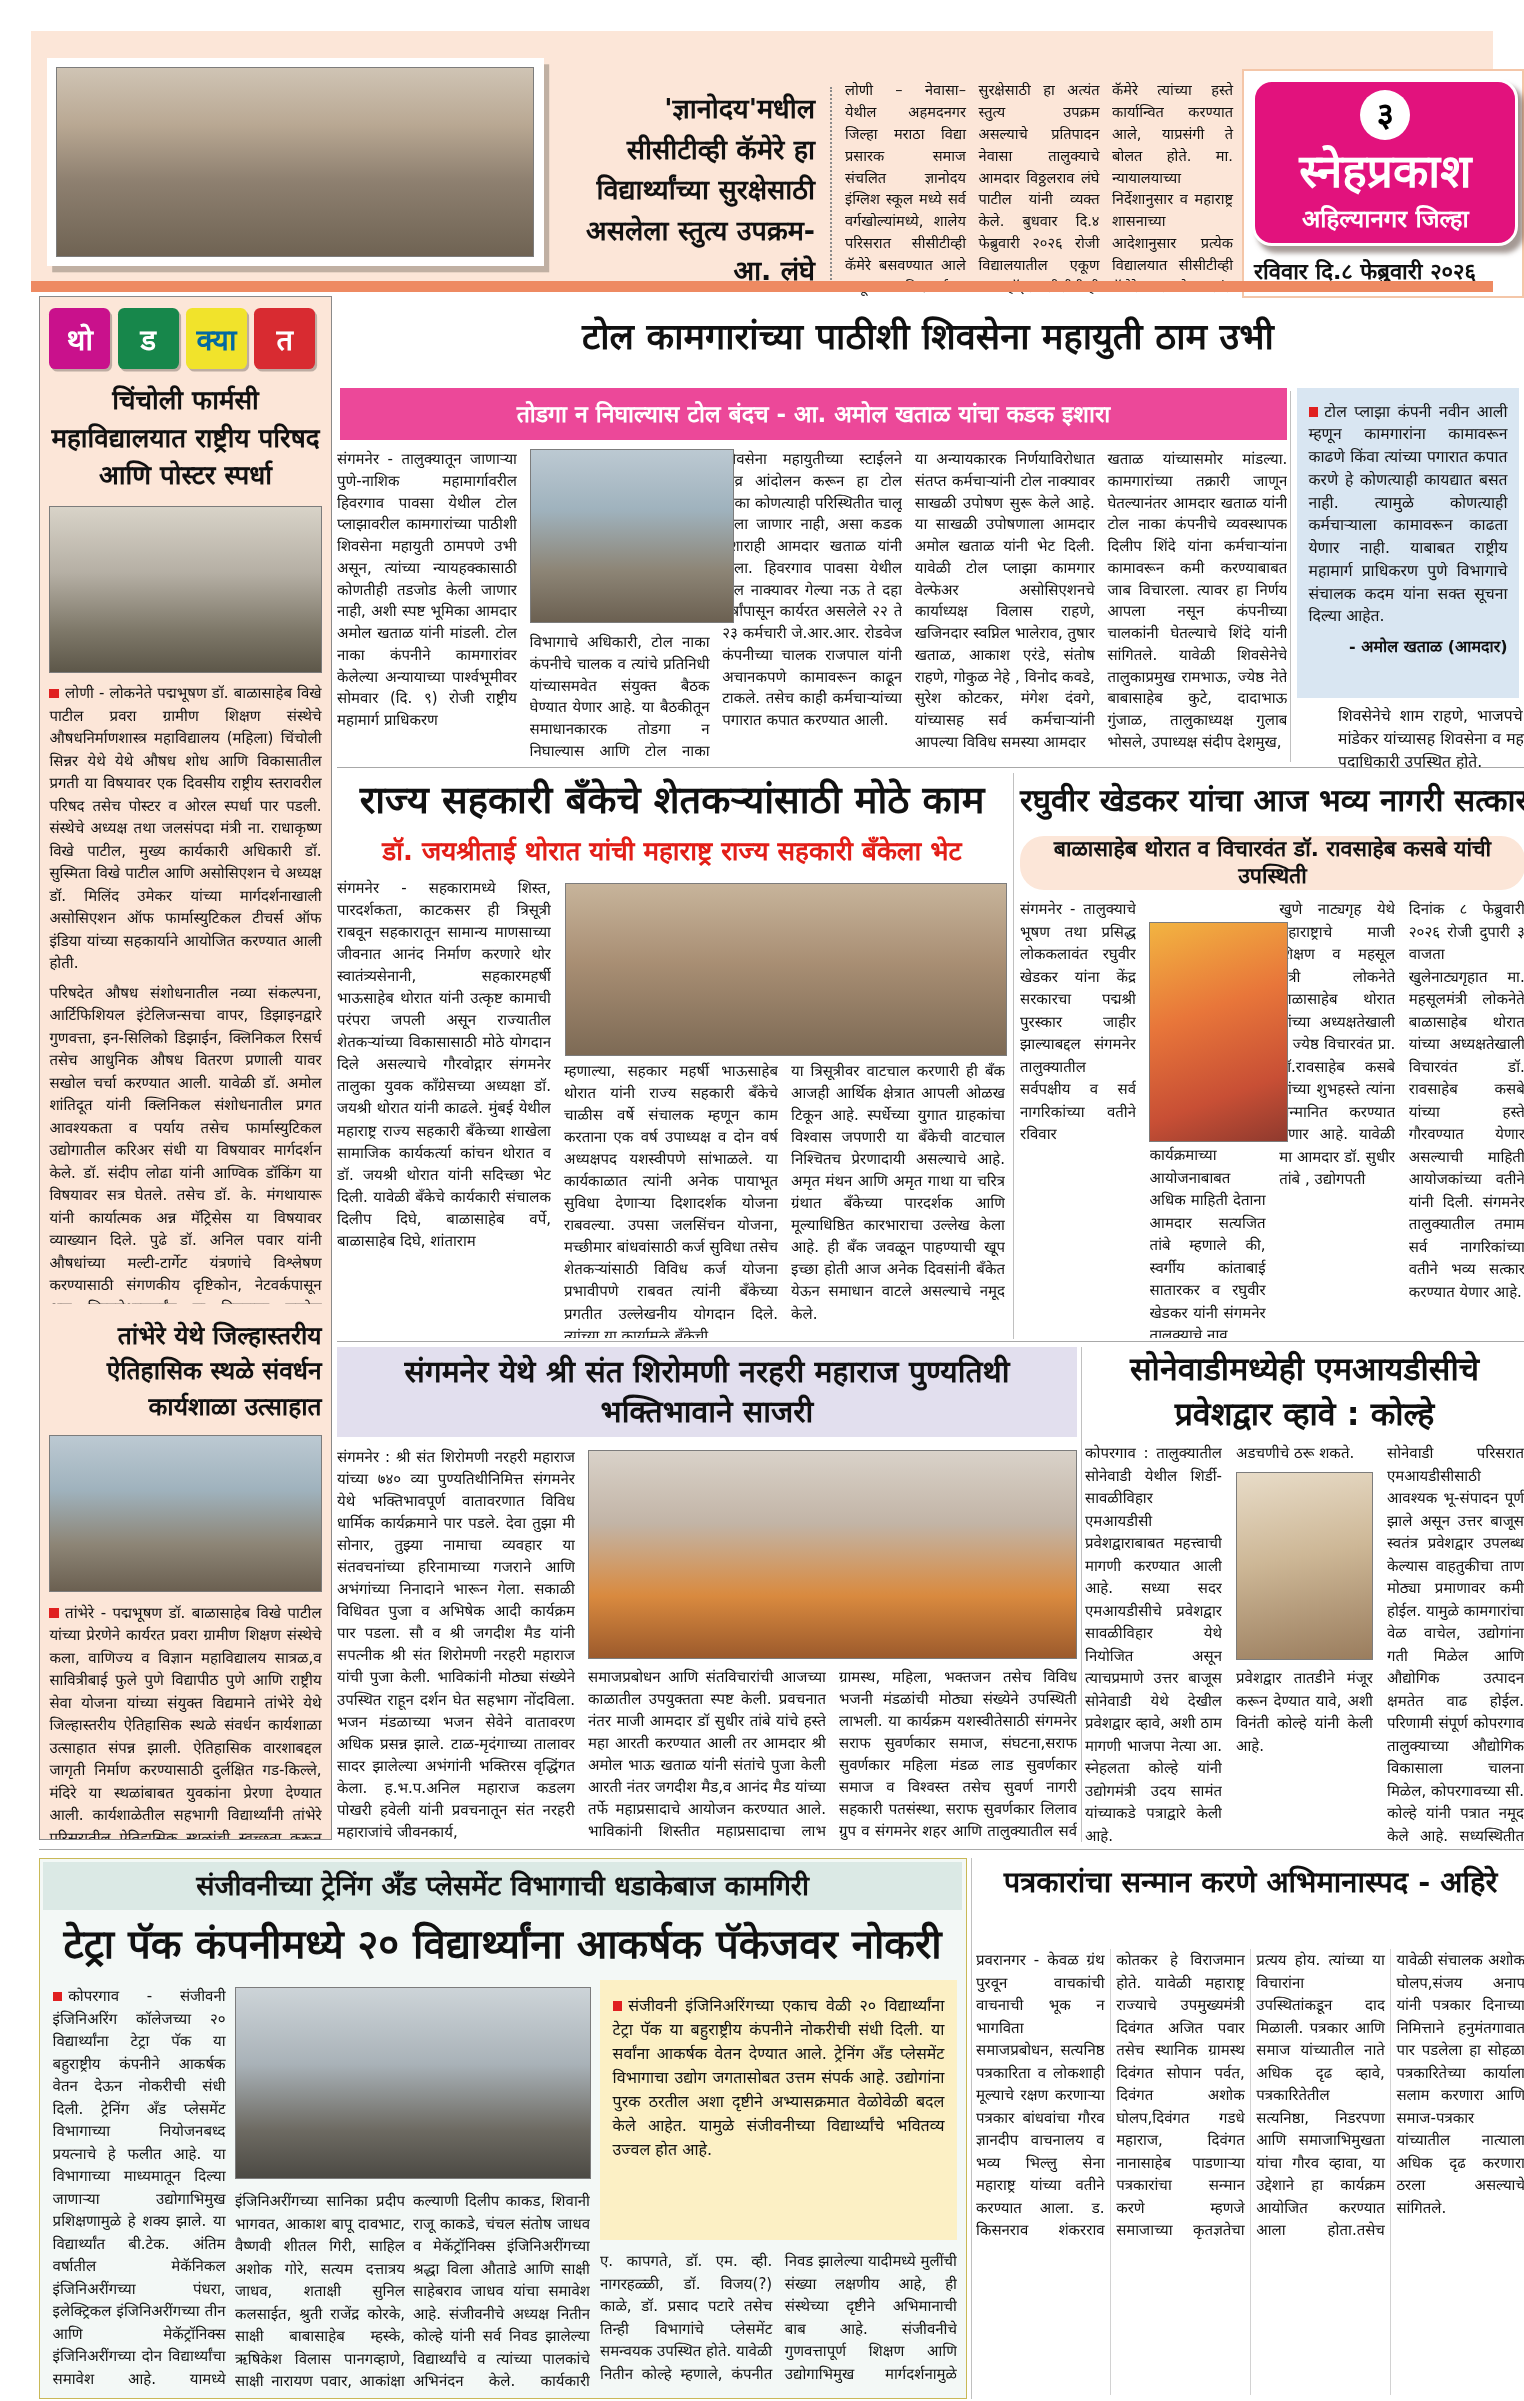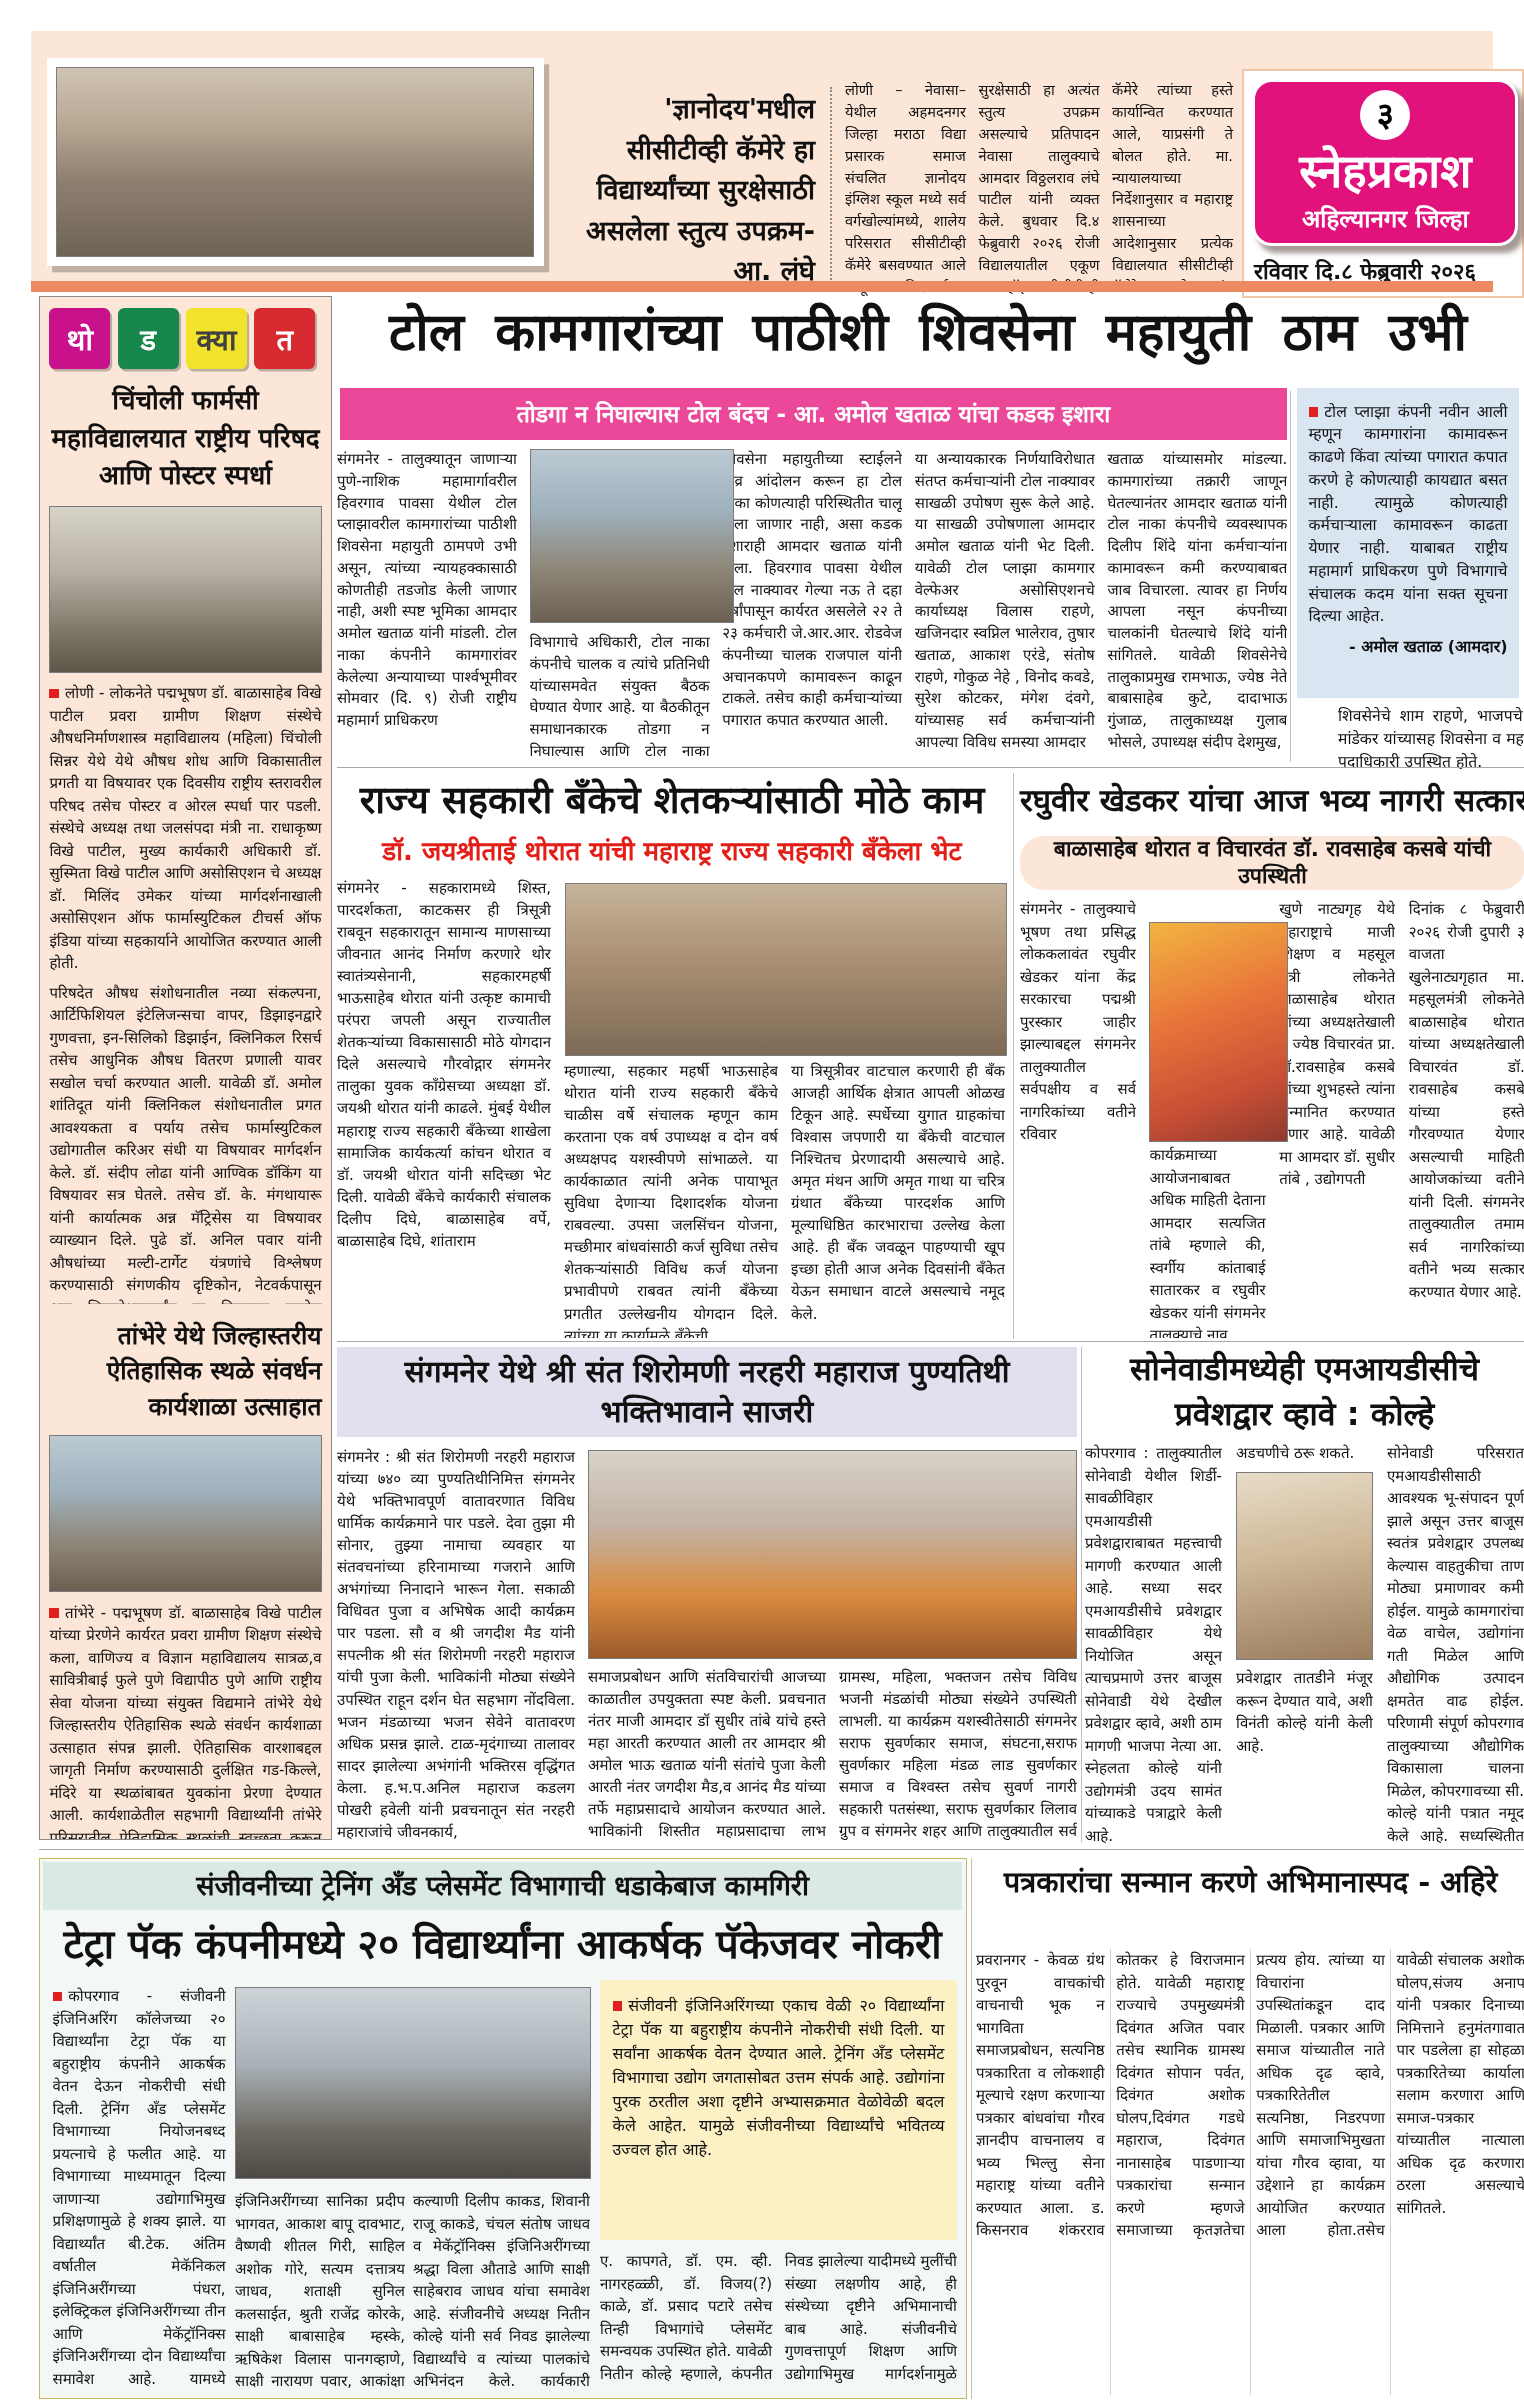--- a/index.html
+++ b/index.html
@@ -34,28 +34,28 @@
   #masthead-title{position:absolute;left:0;top:56px;width:100%;color:#fff;font-size:46px;font-weight:800;}
   #masthead-sub{position:absolute;left:0;top:119px;width:100%;color:#fff;font-size:24px;font-weight:800;}
   #masthead-date{position:absolute;left:0;top:184px;width:100%;font-size:22px;font-weight:800;margin-left:10px;}
   #salmon-band{left:31px;top:281px;width:1462px;height:10.5px;background:#ee8a62;}
   
   #left-rail{left:39px;top:296px;width:293px;height:1544px;background:#fce6d8;border:1px solid #8a8a8a;
      box-sizing:border-box;padding:10.5px 9.4px;overflow:hidden;}
   #briefs-squares{display:flex;gap:7.3px;}
   .bsq{width:61px;height:61px;border-radius:6.3px;color:#fff;font-size:29px;font-weight:800;
      display:flex;align-items:center;justify-content:center;box-shadow:2.1px 2.6px 0 rgba(0,0,0,.25);}
-  .bsq0{background:#c9118c;} .bsq1{background:#17874b;} .bsq2{background:#f1e32b;color:#404040;} .bsq3{background:#d82b31;}
+  .bsq0{background:#c9118c;} .bsq1{background:#17874b;} .bsq2{background:#f1e32b;color:#0369a1;} .bsq3{background:#d82b31;}
   .brief-head{font-size:26px;font-weight:800;text-align:center;line-height:1.45;margin:13.6px 0 10.5px;}
   .brief-photo{width:100%;height:167px;}
   .brief-body{font-size:15px;line-height:1.5;text-align:justify;margin-top:9.4px;}
   .lead::before{content:"";display:inline-block;width:9.4px;height:9.4px;background:#e02020;margin-right:6.3px;}
   
-  #toll-headline{left:337px;top:291px;width:1182px;height:94px;font-size:52px;font-weight:800;
-     text-align:center;line-height:92px;white-space:nowrap;font-family:Liberation Mono, monospace;}
+  #toll-headline{left:337px;top:291px;width:1182px;height:94px;font-size:36px;font-weight:800;
+     text-align:center;line-height:92px;white-space:nowrap;}
   #toll-bar{left:340px;top:388px;width:947px;height:52px;background:#ec4899;color:#fff;
      font-size:23px;font-weight:800;text-align:center;line-height:52px;}
   #toll-quote{left:1297px;top:388px;width:222px;height:310px;background:#d9e6f2;box-sizing:border-box;
      padding:12.6px 11.5px;font-size:15.7px;line-height:1.45;}
   #toll-quote-sig{text-align:right;font-weight:800;font-size:16px;margin-top:6.3px;}
   #toll-tail{left:1338px;top:705px;width:222px;height:59px;font-size:15.7px;line-height:1.45;}
   #toll-body{left:337px;top:449px;width:953px;height:314px;display:flex;gap:12.6px;}
   .tcol{width:180px;font-size:15px;line-height:1.45;text-align:justify;overflow:hidden;}
   #toll-photo{left:530px;top:449px;width:204px;height:174px;}
   .pad350{padding-top:183px;}

